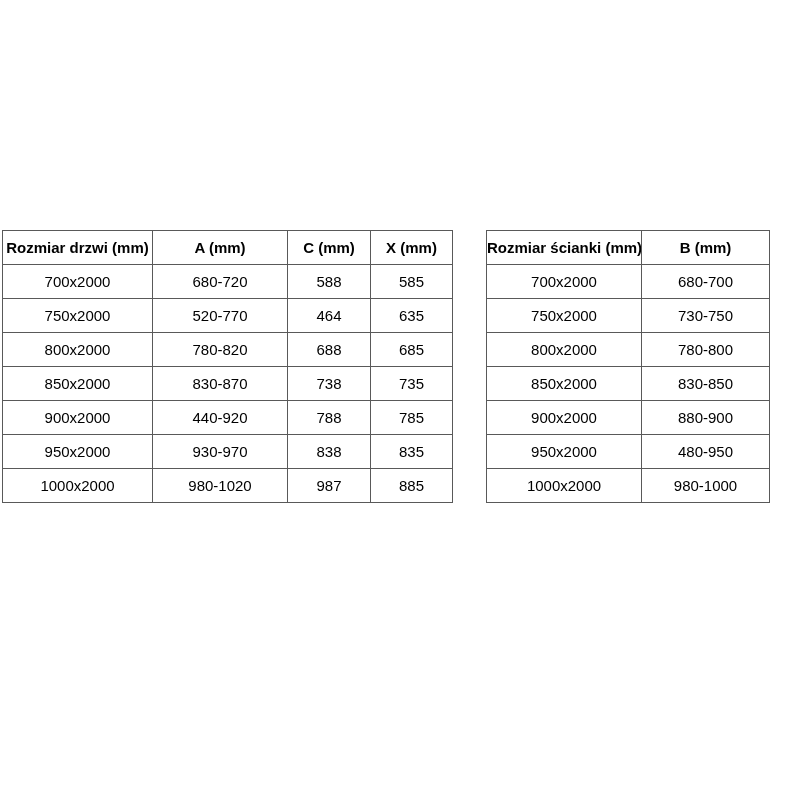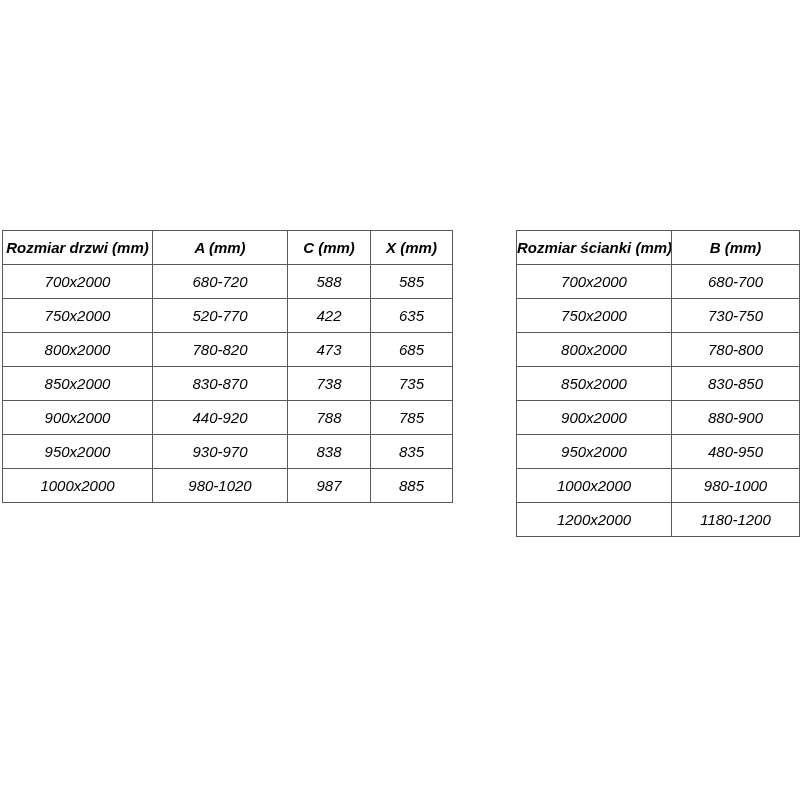--- a/index.html
+++ b/index.html
@@ -22,35 +22,34 @@
     border-collapse: collapse;
     table-layout: fixed;
     background: #ffffff;
   }
   table#doors-table {
     left: 2px;
     top: 230px;
     width: 450px;
   }
   table#wall-table {
-    left: 516px;
+    left: 486px;
     top: 230px;
     width: 283px;
   }
   .size-table th,
   .size-table td {
     border: 1px solid #595959;
     height: 34px;
     text-align: center;
     vertical-align: middle;
     font-size: 15px;
     line-height: 1;
     white-space: nowrap;
     overflow: hidden;
-    font-style: italic;
   }
   .size-table th {
     font-weight: bold;
   }
   .size-table td {
     font-weight: normal;
     text-align: center;
   }
   
   #doors-table col.c0 { width: 150px; }
@@ -84,27 +83,27 @@
     <tbody>
         <tr>
           <td>700x2000</td>
           <td>680-720</td>
           <td>588</td>
           <td>585</td>
         </tr>
         <tr>
           <td>750x2000</td>
           <td>520-770</td>
-          <td>422</td>
+          <td>464</td>
           <td>635</td>
         </tr>
         <tr>
           <td>800x2000</td>
           <td>780-820</td>
-          <td>473</td>
+          <td>688</td>
           <td>685</td>
         </tr>
         <tr>
           <td>850x2000</td>
           <td>830-870</td>
           <td>738</td>
           <td>735</td>
         </tr>
         <tr>
           <td>900x2000</td>
@@ -160,20 +159,16 @@
           <td>880-900</td>
         </tr>
         <tr>
           <td>950x2000</td>
           <td>480-950</td>
         </tr>
         <tr>
           <td>1000x2000</td>
           <td>980-1000</td>
         </tr>
-        <tr>
-          <td>1200x2000</td>
-          <td>1180-1200</td>
-        </tr>
       </tbody>
   </table>
 
 </div>
 
 </body></html>

